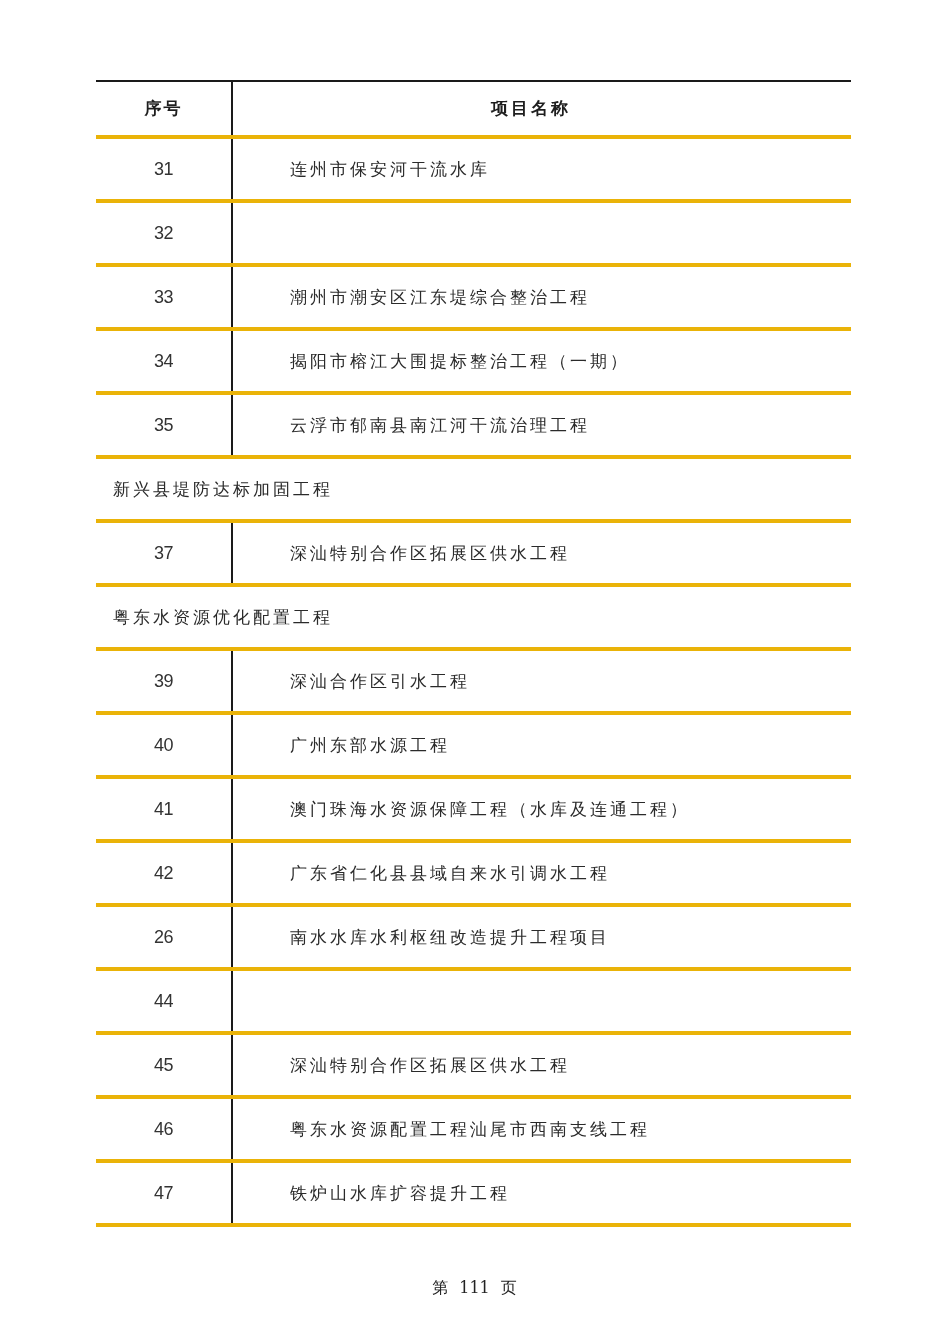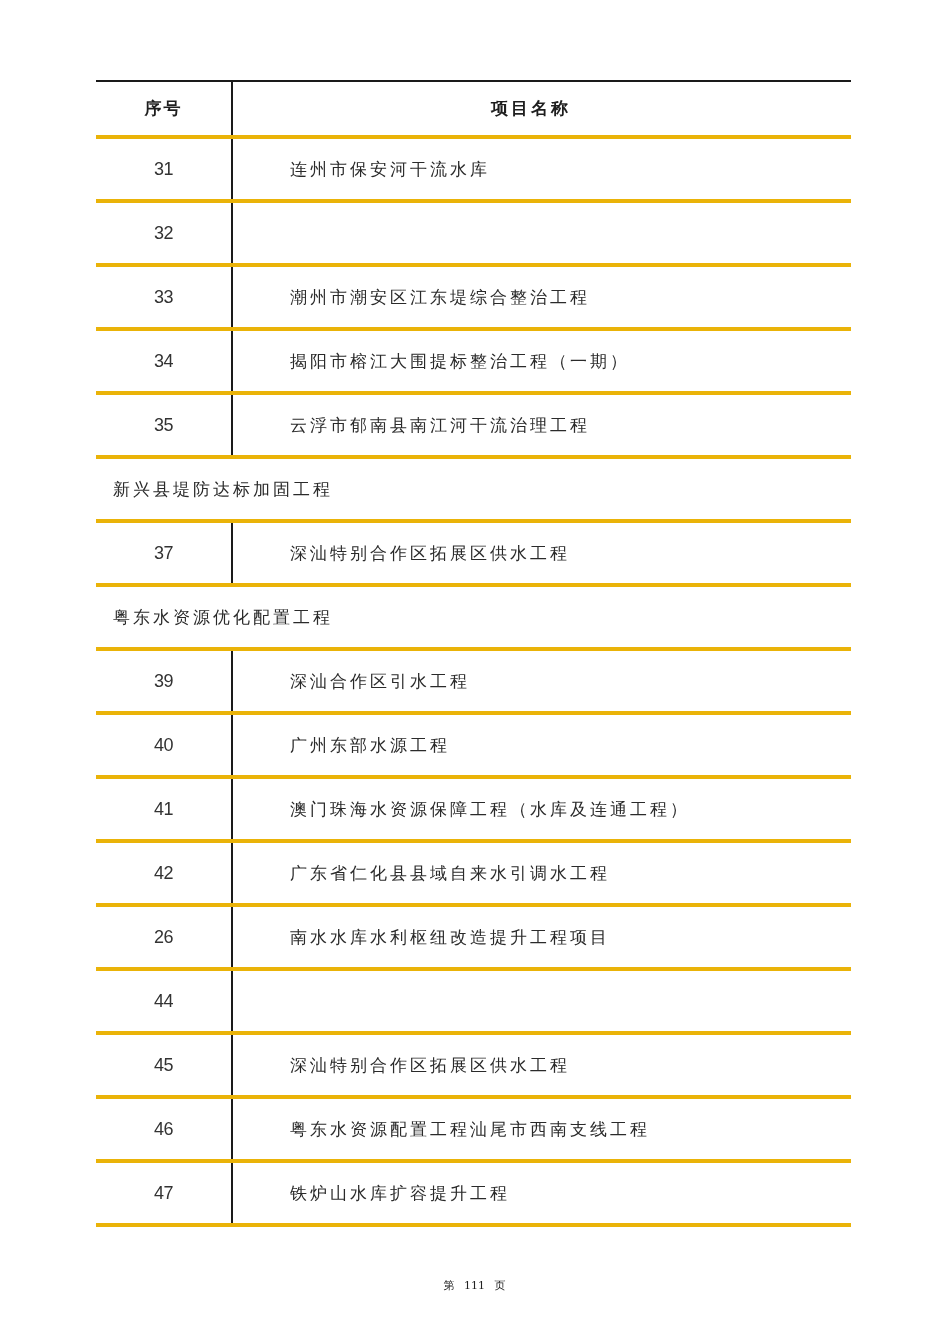--- a/index.html
+++ b/index.html
@@ -76,21 +76,21 @@
       font-family: "DejaVu Sans", sans-serif;
     }
     .row.data .cell-name { padding-top: 0; margin-left: 12px; }
     .footer {
       position: absolute;
       left: 0;
       width: 949px;
       top: 1278px;
       text-align: center;
       font-family: "DejaVu Serif", "Liberation Serif", serif;
-      font-size: 11px;
+      font-size: 16px;
       color: #222222;
       padding-left: 0px;
     }
     .footer span { margin: 0 3px; }
   </style>
 </head>
 <body>
 
 <div class="page">
   <div class="table">

